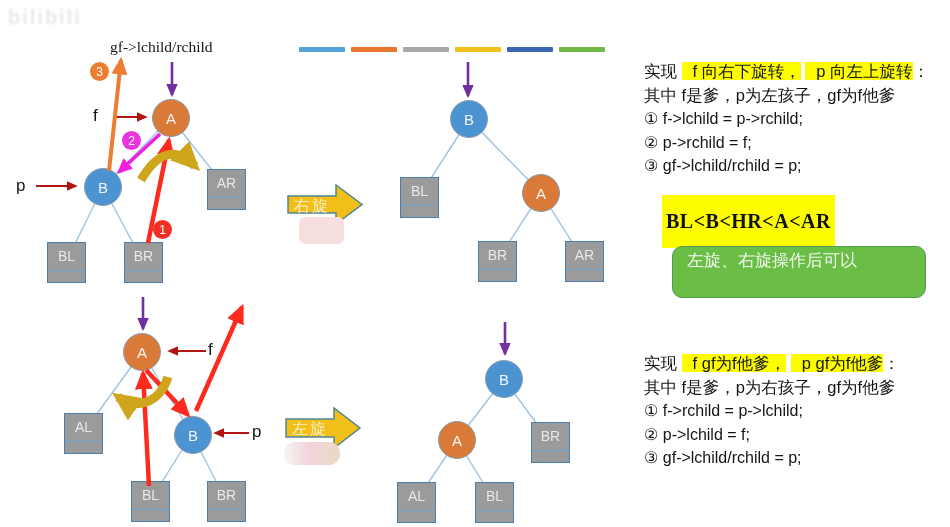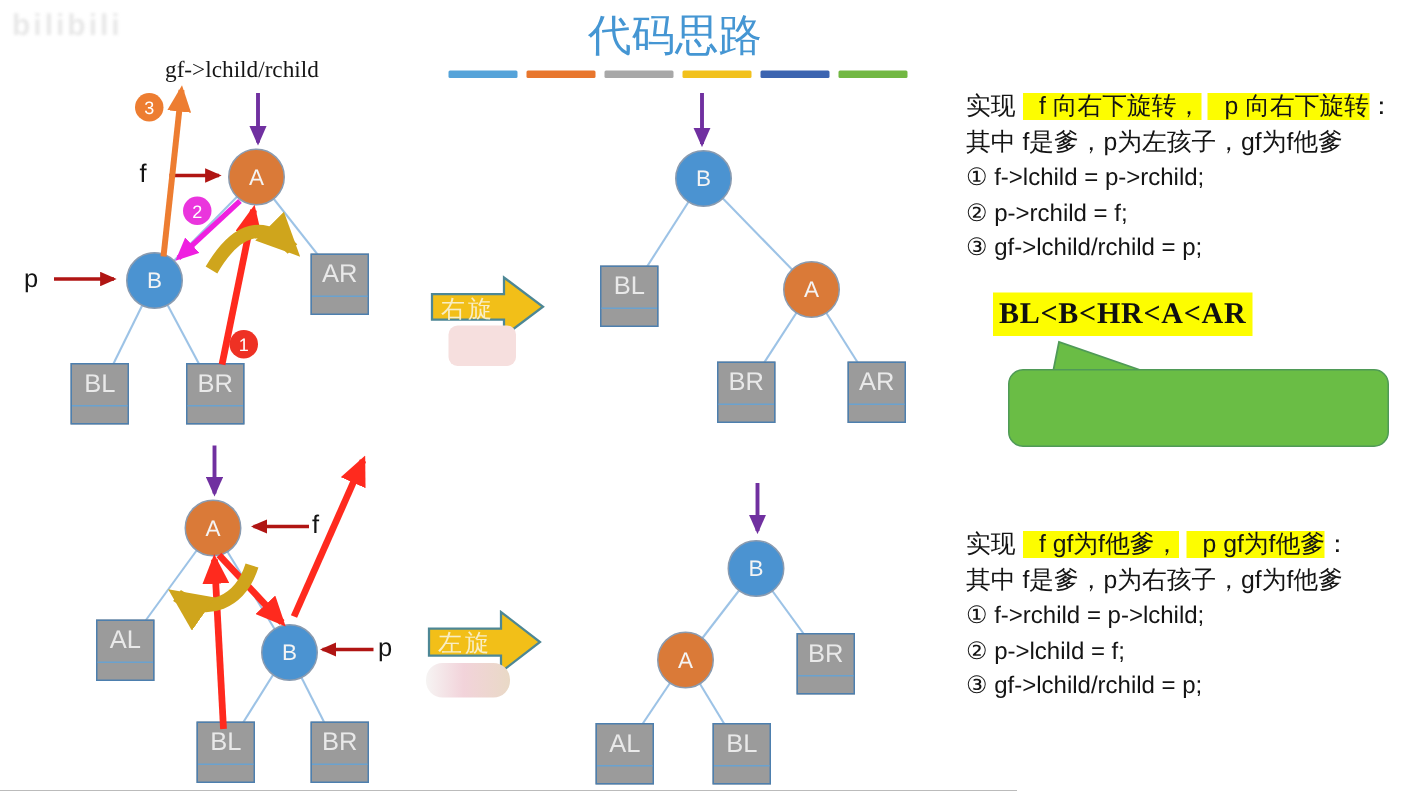--- a/index.html
+++ b/index.html
@@ -21,21 +21,21 @@
   .divider-bars{position:absolute;left:299px;top:47px;display:flex;gap:6px;z-index:4;}
   .divider-bars span{display:block;width:46px;height:5px;border-radius:1px;}
 
   
   .node{position:absolute;width:38px;height:38px;border-radius:50%;
         border:1px solid #8a9bb0;display:flex;align-items:center;justify-content:center;
         color:#f4f4f4;font-size:15px;box-sizing:border-box;}
   .tbox{position:absolute;width:39px;height:41px;background:#9b9b9b;
         border:1.5px solid #4d7fae;box-sizing:border-box;}
   .tbox .lbl{display:block;height:26px;line-height:26px;text-align:center;
-             color:#e9e9e9;font-size:17px;}
+             color:#e9e9e9;font-size:14px;}
   .tbox .btm{position:absolute;left:0;right:0;top:27px;border-top:1.5px solid #6aa2cf;}
 
   .badge{position:absolute;width:19px;height:19px;border-radius:50%;color:#fff;
          font-size:12px;display:flex;align-items:center;justify-content:center;}
   .badge.b1{background:#ee3124;}
   .badge.b2{background:#ea35dd;}
   .badge.b3{background:#ed7d31;}
 
   .diag-label{position:absolute;font-size:17px;color:#141414;}
   .gf-label{font-size:15.5px;}
@@ -47,36 +47,35 @@
             background:linear-gradient(90deg,#f6f4f3,#f2d3da 45%,#e9d9c6);
             border-radius:11px;z-index:4;}
 
   
   .notes{position:absolute;width:310px;font-size:16.5px;line-height:23.5px;
          white-space:nowrap;z-index:4;}
   .notes .steps{font-size:16px;}
   .hl{background:#fdfd00;padding-left:11px;}
   .order-rule{position:absolute;left:662px;top:195px;background:#fdfd00;
               font-family:"Liberation Serif", serif;font-weight:600;font-size:20px;
-              padding:3px 4px;letter-spacing:.5px;color:#101010;z-index:4;}
+              padding:15px 4px;letter-spacing:.5px;color:#101010;z-index:4;}
   .bubble{position:absolute;left:672px;top:246px;width:254px;height:52px;
           background:#6abd45;border:1.5px solid #4f9a57;border-radius:10px;
           color:#f2f7ee;font-size:17px;line-height:24px;padding-top:2px;
           padding-left:14px;box-sizing:border-box;z-index:4;}
 
   .arrow-text{font-size:16px;fill:#f8eec6;letter-spacing:2px;}
 </style>
 </head>
 <body>
 
 <div class="stage">
 
   <div class="watermark">bilibili</div>
 
-  <div class="page-title">代码思路</div>
   <div class="divider-bars">
     <span style="background-color: rgb(85, 163, 217);"></span>
     <span style="background-color: rgb(232, 118, 45);"></span>
     <span style="background-color: rgb(168, 168, 168);"></span>
     <span style="background-color: rgb(242, 193, 28);"></span>
     <span style="background-color: rgb(60, 100, 176);"></span>
     <span style="background-color: rgb(114, 184, 67);"></span>
   </div>
 
   <svg id="edges-layer" width="950" height="527">
@@ -224,30 +223,31 @@
   <div class="diag-label" style="left:252px;top:422px;">p</div>
 
   <div class="badge b3" style="left:90px;top:62px;">3</div>
   <div class="badge b2" style="left:122px;top:131px;">2</div>
   <div class="badge b1" style="left:153px;top:220px;">1</div>
 
   <div class="blob-top"></div>
   <div class="blob-bottom"></div>
 
   <div class="notes" style="left:644px;top:60px;">
-    <div><span>实现 </span><span class="hl">f 向右下旋转，</span><span> </span><span class="hl">p 向右下旋转</span><span>：</span></div>
+    <div><span>实现 </span><span class="hl">f 向右下旋转，</span><span> </span><span class="hl">p 向左上旋转</span><span>：</span></div>
     <div>其中 f是爹，p为左孩子，gf为f他爹</div>
     <div class="steps">① f-&gt;lchild = p-&gt;rchild;</div>
     <div class="steps">② p-&gt;rchild = f;</div>
     <div class="steps">③ gf-&gt;lchild/rchild = p;</div>
   </div>
 
   <div class="order-rule">BL&lt;B&lt;HR&lt;A&lt;AR</div>
 
   <div class="bubble" style="background-color: rgb(106, 189, 69);">
+    <div>左旋、右旋操作后可以</div>
   </div>
 
   <div class="notes" style="left:644px;top:352px;">
     <div><span>实现 </span><span class="hl">f gf为f他爹，</span><span> </span><span class="hl">p gf为f他爹</span><span>：</span></div>
     <div>其中 f是爹，p为右孩子，gf为f他爹</div>
     <div class="steps">① f-&gt;rchild = p-&gt;lchild;</div>
     <div class="steps">② p-&gt;lchild = f;</div>
     <div class="steps">③ gf-&gt;lchild/rchild = p;</div>
   </div>
 

